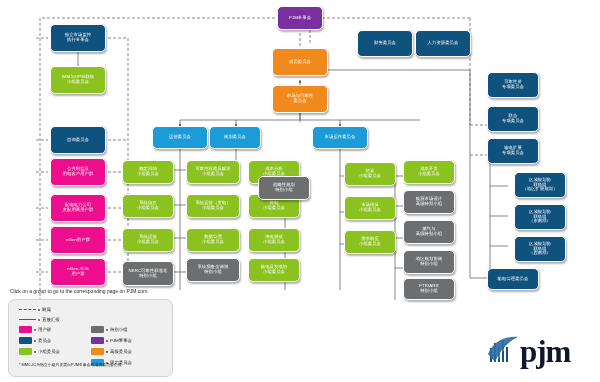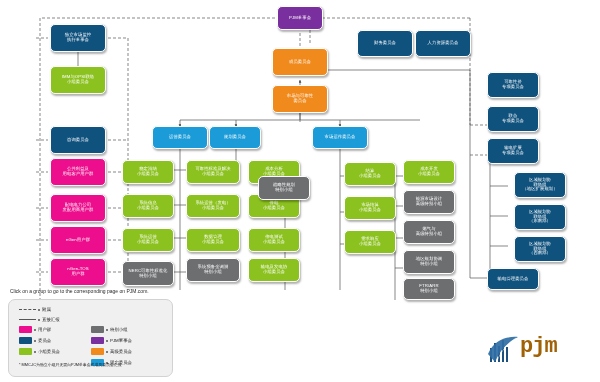--- a/index.html
+++ b/index.html
@@ -55,22 +55,22 @@
   .lg-sw{width:13px;height:7px;border-radius:1px;margin-right:2px;flex:0 0 auto;}
   .lg-dot{width:2px;height:2px;background:#555;border-radius:50%;margin-right:2px;flex:0 0 auto;}
   .lg-line{width:17px;height:0;margin-right:2px;flex:0 0 auto;}
   .lg-dash{border-top:1.1px dashed #555;}
   .lg-solid{border-top:1.3px solid #555;}
   #lg-foot{position:absolute;left:10px;top:62px;font-size:3.9px;color:#1a1a1a;white-space:nowrap;}
 
   #pjmlogo{position:absolute;right:10px;bottom:8px;width:104px;height:40px;z-index:6;}
   #pjmlogo .wordmark{
     position:absolute;left:34px;top:2px;
-    font-size:22px;color:#a16207;font-weight:bold;
-    font-family:Liberation Mono, monospace;letter-spacing:-1px;line-height:1;
+    font-size:31px;color:#0f172a;font-weight:bold;
+    font-family:Liberation Serif, serif;letter-spacing:-1px;line-height:1;
   }
 </style>
 </head>
 <body>
 
 <div id="chart">
 
   <svg class="lines" viewBox="0 0 600 382">
     <defs>
       <marker id="ar" markerWidth="5" markerHeight="5" refX="4" refY="2" orient="auto">

